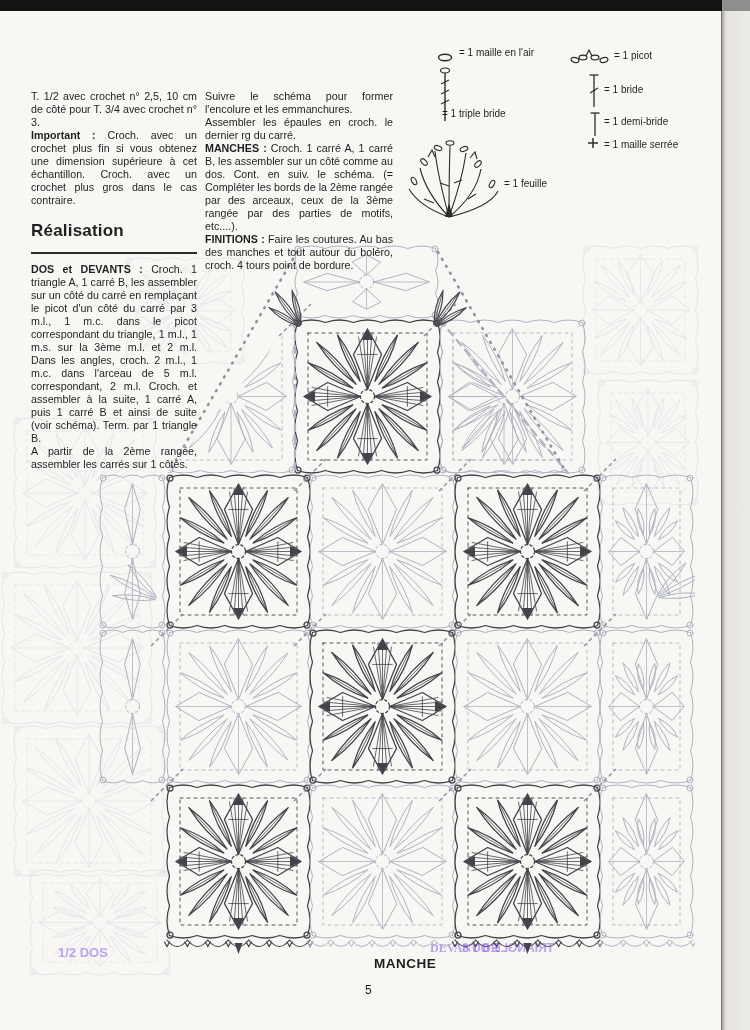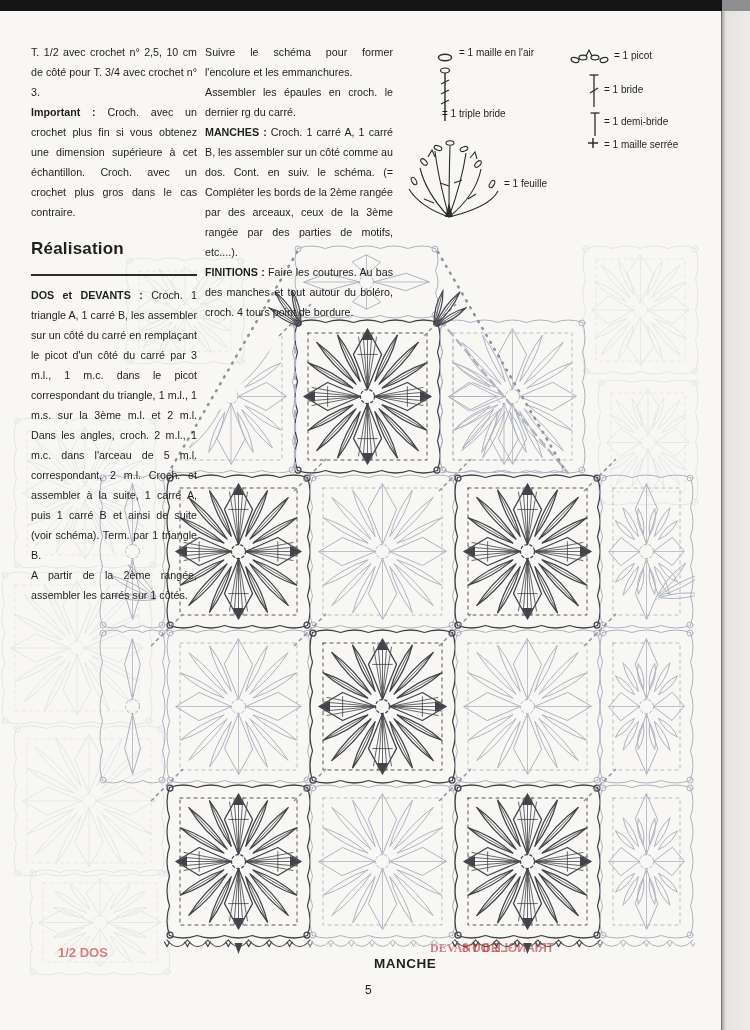--- a/index.html
+++ b/index.html
@@ -4,34 +4,34 @@
 <style>
   html,body{margin:0;padding:0;background:#555;}
   #page{position:relative;width:750px;height:1030px;background:#f8f7f4;overflow:hidden;
         font-family:"Liberation Sans", sans-serif;color:#1f1f1f;}
   .abs{position:absolute;}
   #top-bar{left:0;top:0;width:722px;height:11px;background:#141414;z-index:6;}
   #top-bar-right{left:722px;top:0;width:28px;height:11px;background:#8e8e8e;z-index:6;}
   #right-strip{left:721px;top:0;width:29px;height:1030px;z-index:5;
      background:linear-gradient(90deg,#aaa59e 0px,#e6e4e1 4px,#edece9 100%);
      border-left:1px solid #76726c;}
-  .textcol{z-index:3;font-size:10.7px;line-height:20px;}
+  .textcol{z-index:3;font-size:10.7px;line-height:13px;margin-top:48px;}
   .textcol p{margin:0;text-align:justify;}
   #col-left{left:31px;top:42px;width:166px;}
   #col-mid{left:205px;top:42px;width:188px;}
   #realisation{font-size:17px;font-weight:bold;letter-spacing:.2px;margin:17px 0 9px 0;
      padding-bottom:15px;border-bottom:2px solid #2a2a2a;}
   .leg-label{z-index:3;font-size:10px;white-space:nowrap;}
   .leg-sym{z-index:3;}
   .leg-sym svg{display:block;}
   #manche-label{z-index:3;font-size:13.5px;font-weight:bold;letter-spacing:.5px;}
   #page-number{z-index:3;font-size:12px;}
   #ghost-svg{left:0;top:0;z-index:1;}
   #diagram-svg{left:95px;top:240px;z-index:2;}
-  .ghost-text{z-index:1;font-weight:bold;color:#b91c1c;opacity:.55;white-space:nowrap;}
+  .ghost-text{z-index:1;font-weight:bold;color:#8b5cf6;opacity:.55;white-space:nowrap;}
   .mirrored{transform:scaleX(-1);}
 </style>
 </head>
 <body>
 
 <div id="page">
 
   <svg id="ghost-svg" class="abs" width="750" height="1030">
       <g opacity="0.22">
         <g stroke="#9aa5c2" stroke-width="1" fill="none" stroke-linecap="round" stroke-linejoin="round">

